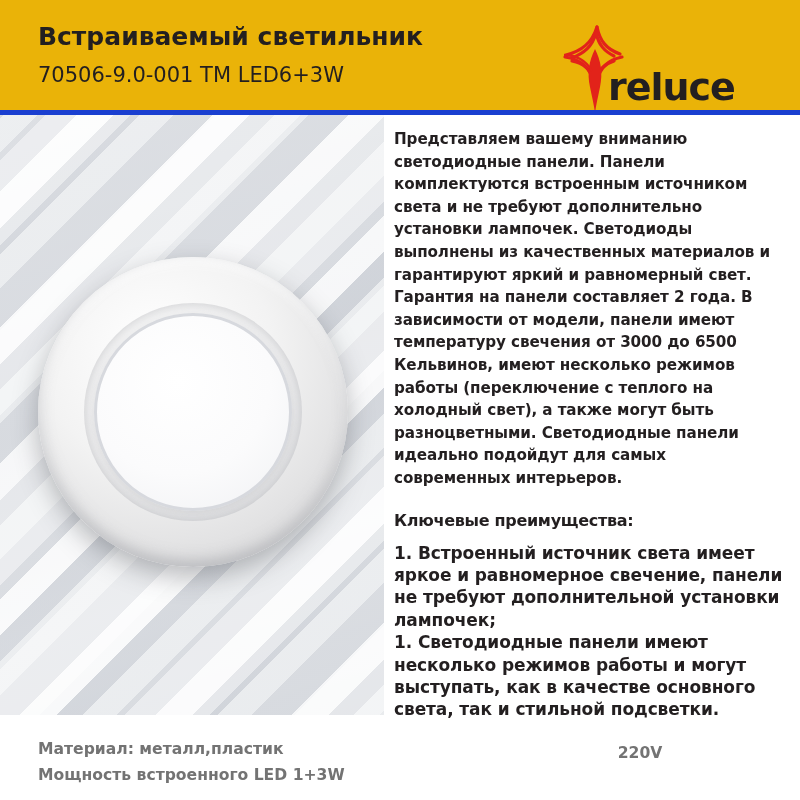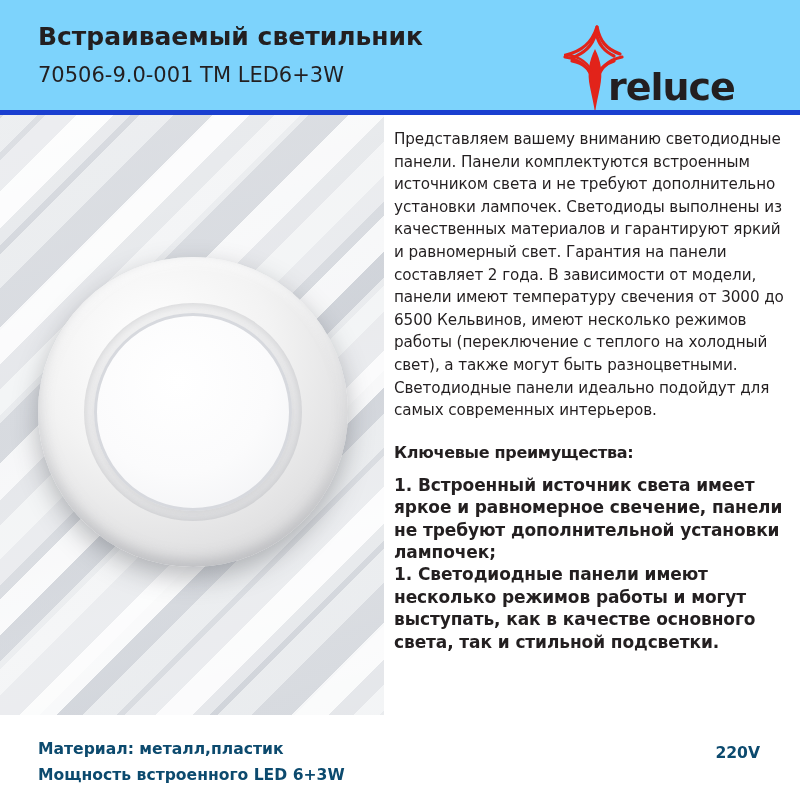--- a/index.html
+++ b/index.html
@@ -20,21 +20,21 @@
     background: #ffffff;
     box-sizing: border-box;
   }
 
   
   .header {
     position: absolute;
     left: 0; top: 0;
     width: 800px;
     height: 110px;
-    background: #7dd3fc;
+    background: #eab308;
     box-sizing: border-box;
   }
   .header-titles {
     position: absolute;
     left: 38px;
     top: 22px;
     width: 540px;
   }
   .title-main {
     font-size: 25px;
@@ -155,21 +155,21 @@
   .content {
     position: absolute;
     left: 394px;
     top: 128px;
     width: 392px;
   }
   .para {
     font-size: 15.2px;
     line-height: 22.6px;
     color: #231f20;
-    font-weight: normal;
+    font-weight: bold;
     margin: 0;
     letter-spacing: -0.1px;
   }
   .adv-title {
     margin: 16px 0 6px 0;
     font-size: 16px;
     font-weight: bold;
     color: #231f20;
     line-height: 30px;
     letter-spacing: -0.3px;
@@ -197,33 +197,32 @@
   }
   .footer-left {
     position: absolute;
     left: 38px;
     top: 18px;
     width: 430px;
   }
   .footer-line {
     font-size: 15.6px;
     font-weight: bold;
-    color: #0c4a6e;
+    color: #737373;
     line-height: 26px;
   }
   .footer-right {
     position: absolute;
     right: 40px;
     top: 18px;
     width: 240px;
     text-align: center;
   }
   .footer-right .footer-line:last-child {
     margin-top: 4px;
-    text-align: right;
   }
 </style>
 </head>
 <body>
 
 <div class="page">
 
   <div class="header">
     <div class="header-titles">
       <div class="title-main">Встраиваемый светильник</div>
@@ -267,20 +266,20 @@
 
     <ul class="adv-list">
       <li>1. Встроенный источник света имеет яркое и равномерное свечение, панели не требуют дополнительной установки лампочек;</li>
       <li>1. Светодиодные панели имеют несколько режимов работы и могут выступать, как в качестве основного света, так и стильной подсветки.</li>
     </ul>
   </div>
 
   <div class="footer">
     <div class="footer-left">
       <div class="footer-line">Материал: металл,пластик</div>
-      <div class="footer-line">Мощность встроенного LED 6+3W</div>
+      <div class="footer-line">Мощность встроенного LED 1+3W</div>
     </div>
     <div class="footer-right">
       <div class="footer-line">220V</div>
     </div>
   </div>
 
 </div>
 
 </body></html>

